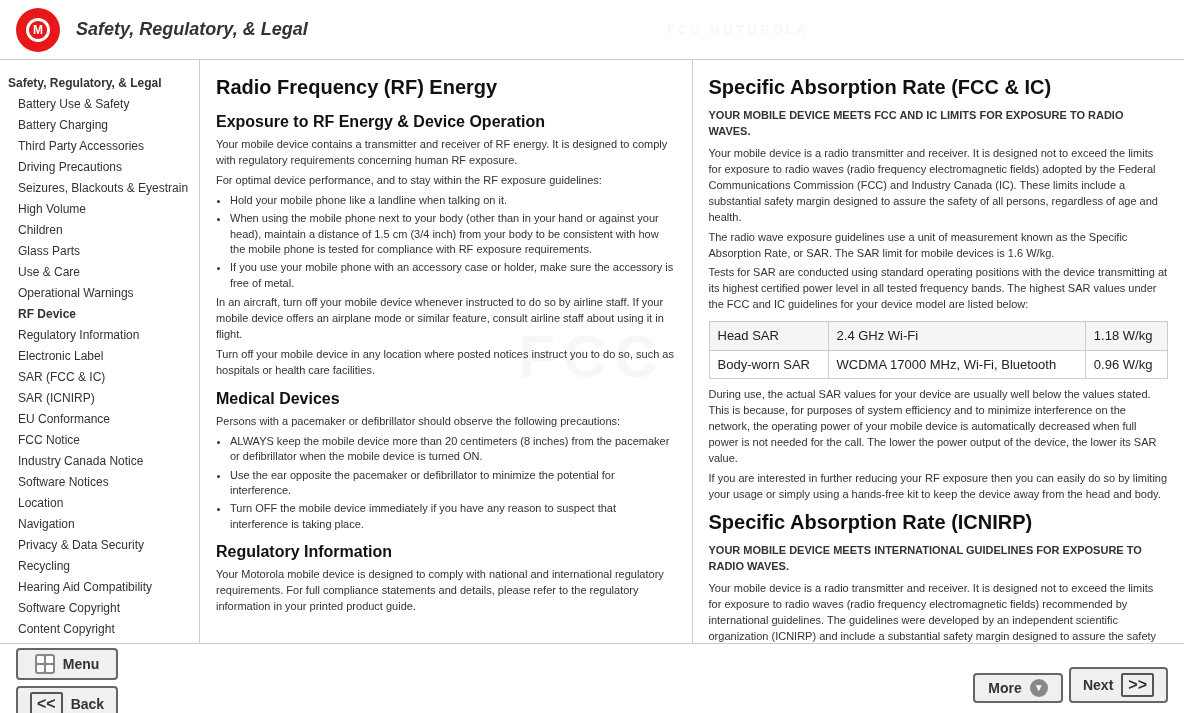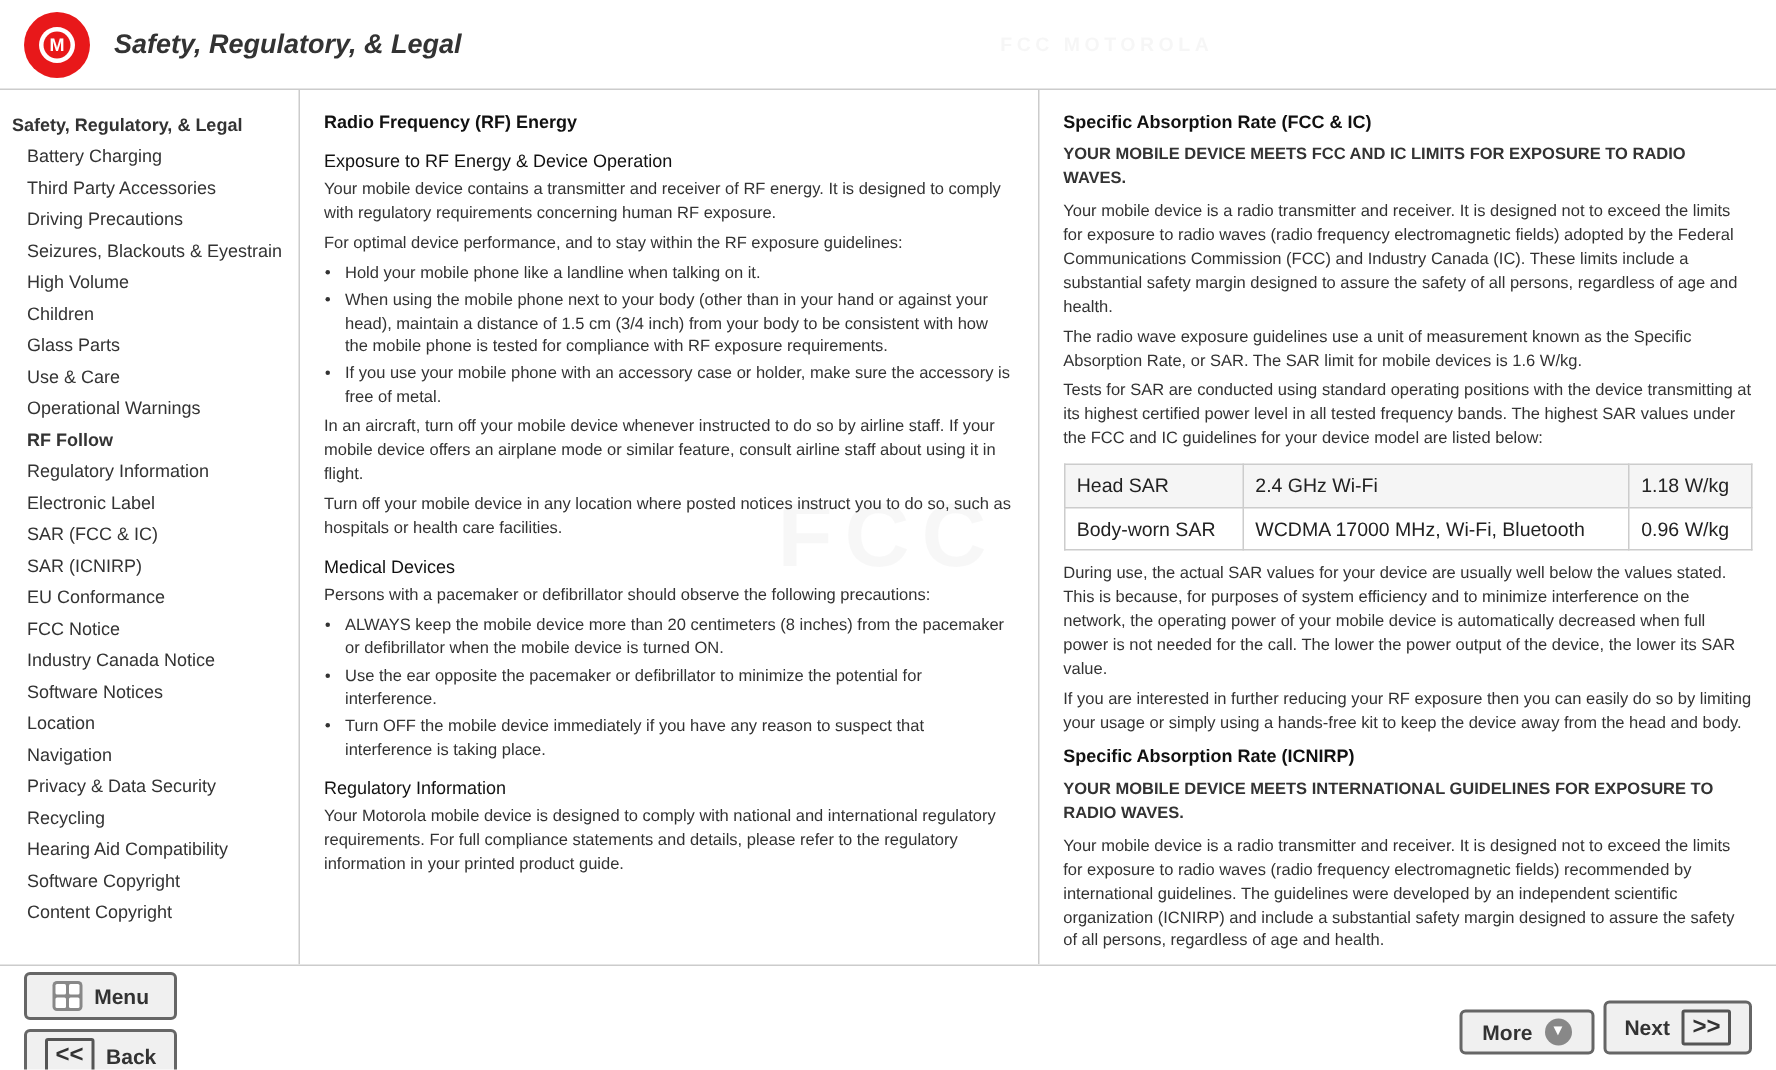--- a/index.html
+++ b/index.html
@@ -95,28 +95,28 @@
     .right-panel {
       flex: 1;
       padding: 12px 16px;
       overflow-y: auto;
       font-size: 11.5px;
       line-height: 1.5;
       color: #222;
     }
 
     .section-title-lg {
-      font-size: 12px;
+      font-size: 20px;
       font-weight: bold;
       color: #111;
       margin-bottom: 6px;
     }
     .section-title-sm {
-      font-size: 12px;
-      font-weight: normal;
+      font-size: 16px;
+      font-weight: bold;
       color: #111;
       margin-top: 8px;
       margin-bottom: 3px;
     }
     .section-body {
       font-size: 11px;
       color: #333;
       margin-bottom: 4px;
       line-height: 1.45;
     }
@@ -242,30 +242,31 @@
   <div style="flex:1; display:flex; align-items:center; justify-content:center; opacity:0.07; font-size:13px; font-weight:bold; letter-spacing:3px; color:#888; user-select:none;">FCC MOTOROLA</div>
 </div>
 
 <div class="fcc-watermark">FCC</div>
 
 <div class="main-container">
 
   <div class="sidebar">
 
     <div class="sidebar-item" style="font-weight:bold;">Safety, Regulatory, &amp; Legal</div>
+    <div class="sidebar-item indent">Battery Use &amp; Safety</div>
     <div class="sidebar-item indent">Battery Charging</div>
     <div class="sidebar-item indent">Third Party Accessories</div>
     <div class="sidebar-item indent">Driving Precautions</div>
     <div class="sidebar-item indent">Seizures, Blackouts &amp; Eyestrain</div>
     <div class="sidebar-item indent">High Volume</div>
     <div class="sidebar-item indent">Children</div>
     <div class="sidebar-item indent">Glass Parts</div>
     <div class="sidebar-item indent">Use &amp; Care</div>
     <div class="sidebar-item indent">Operational Warnings</div>
-    <div class="sidebar-item indent active" style="font-weight:bold;">RF Follow</div>
+    <div class="sidebar-item indent active" style="font-weight:bold;">RF Device</div>
     <div class="sidebar-item indent">Regulatory Information</div>
     <div class="sidebar-item indent">Electronic Label</div>
     <div class="sidebar-item indent">SAR (FCC &amp; IC)</div>
     <div class="sidebar-item indent">SAR (ICNIRP)</div>
     <div class="sidebar-item indent">EU Conformance</div>
     <div class="sidebar-item indent">FCC Notice</div>
     <div class="sidebar-item indent">Industry Canada Notice</div>
     <div class="sidebar-item indent">Software Notices</div>
     <div class="sidebar-item indent">Location</div>
     <div class="sidebar-item indent">Navigation</div>

